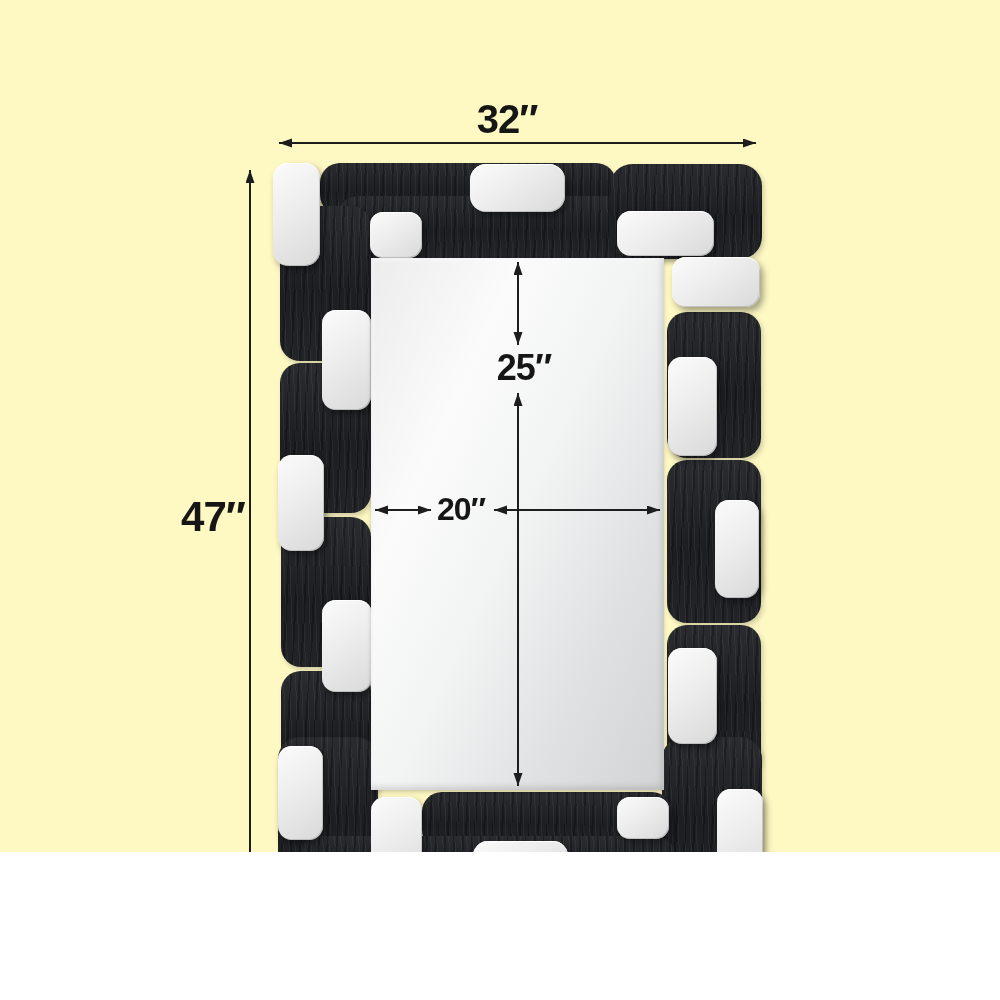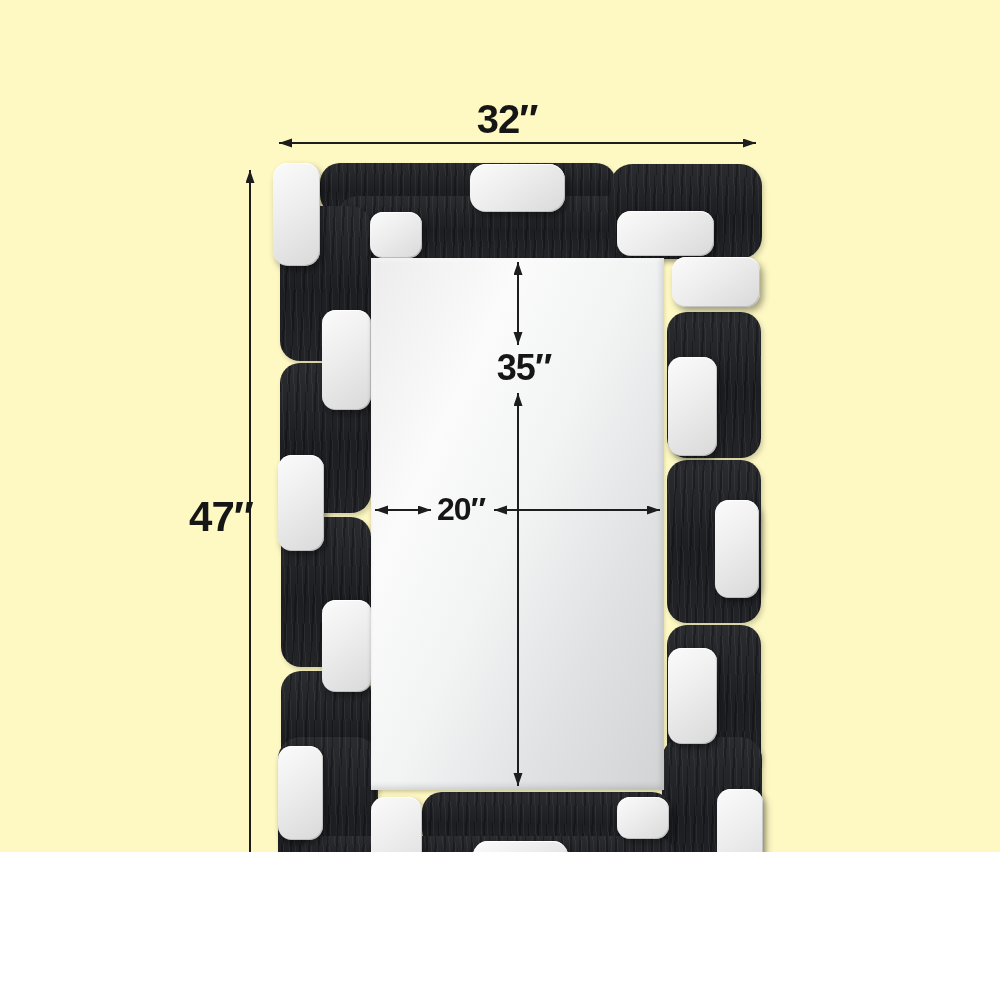--- a/index.html
+++ b/index.html
@@ -87,17 +87,17 @@
       <line x1="279" y1="143" x2="756" y2="143" marker-start="url(#ah)" marker-end="url(#ah)"></line>
       <line x1="250" y1="170" x2="250" y2="880" marker-start="url(#ah)" marker-end="url(#ah)"></line>
       <line x1="518" y1="262" x2="518" y2="345" marker-start="url(#ah)" marker-end="url(#ah)"></line>
       <line x1="518" y1="393" x2="518" y2="786" marker-start="url(#ah)" marker-end="url(#ah)"></line>
       <line x1="375" y1="510" x2="431" y2="510" marker-start="url(#ah)" marker-end="url(#ah)"></line>
       <line x1="494" y1="510" x2="660" y2="510" marker-start="url(#ah)" marker-end="url(#ah)"></line>
     </g>
   </svg>
 
   <div class="dim-label lbl-w" style="left:507px;top:119px;">32″</div>
-  <div class="dim-label lbl-h" style="left:213px;top:517px;margin-left:8px;">47″</div>
-  <div class="dim-label lbl-ih" style="left:524px;top:368px;">35″</div>
+  <div class="dim-label lbl-h" style="left:213px;top:517px;">47″</div>
+  <div class="dim-label lbl-ih" style="left:524px;top:368px;">25″</div>
   <div class="dim-label lbl-iw" style="left:461px;top:509px;">20″</div>
 
 </div>
 
 </body></html>

